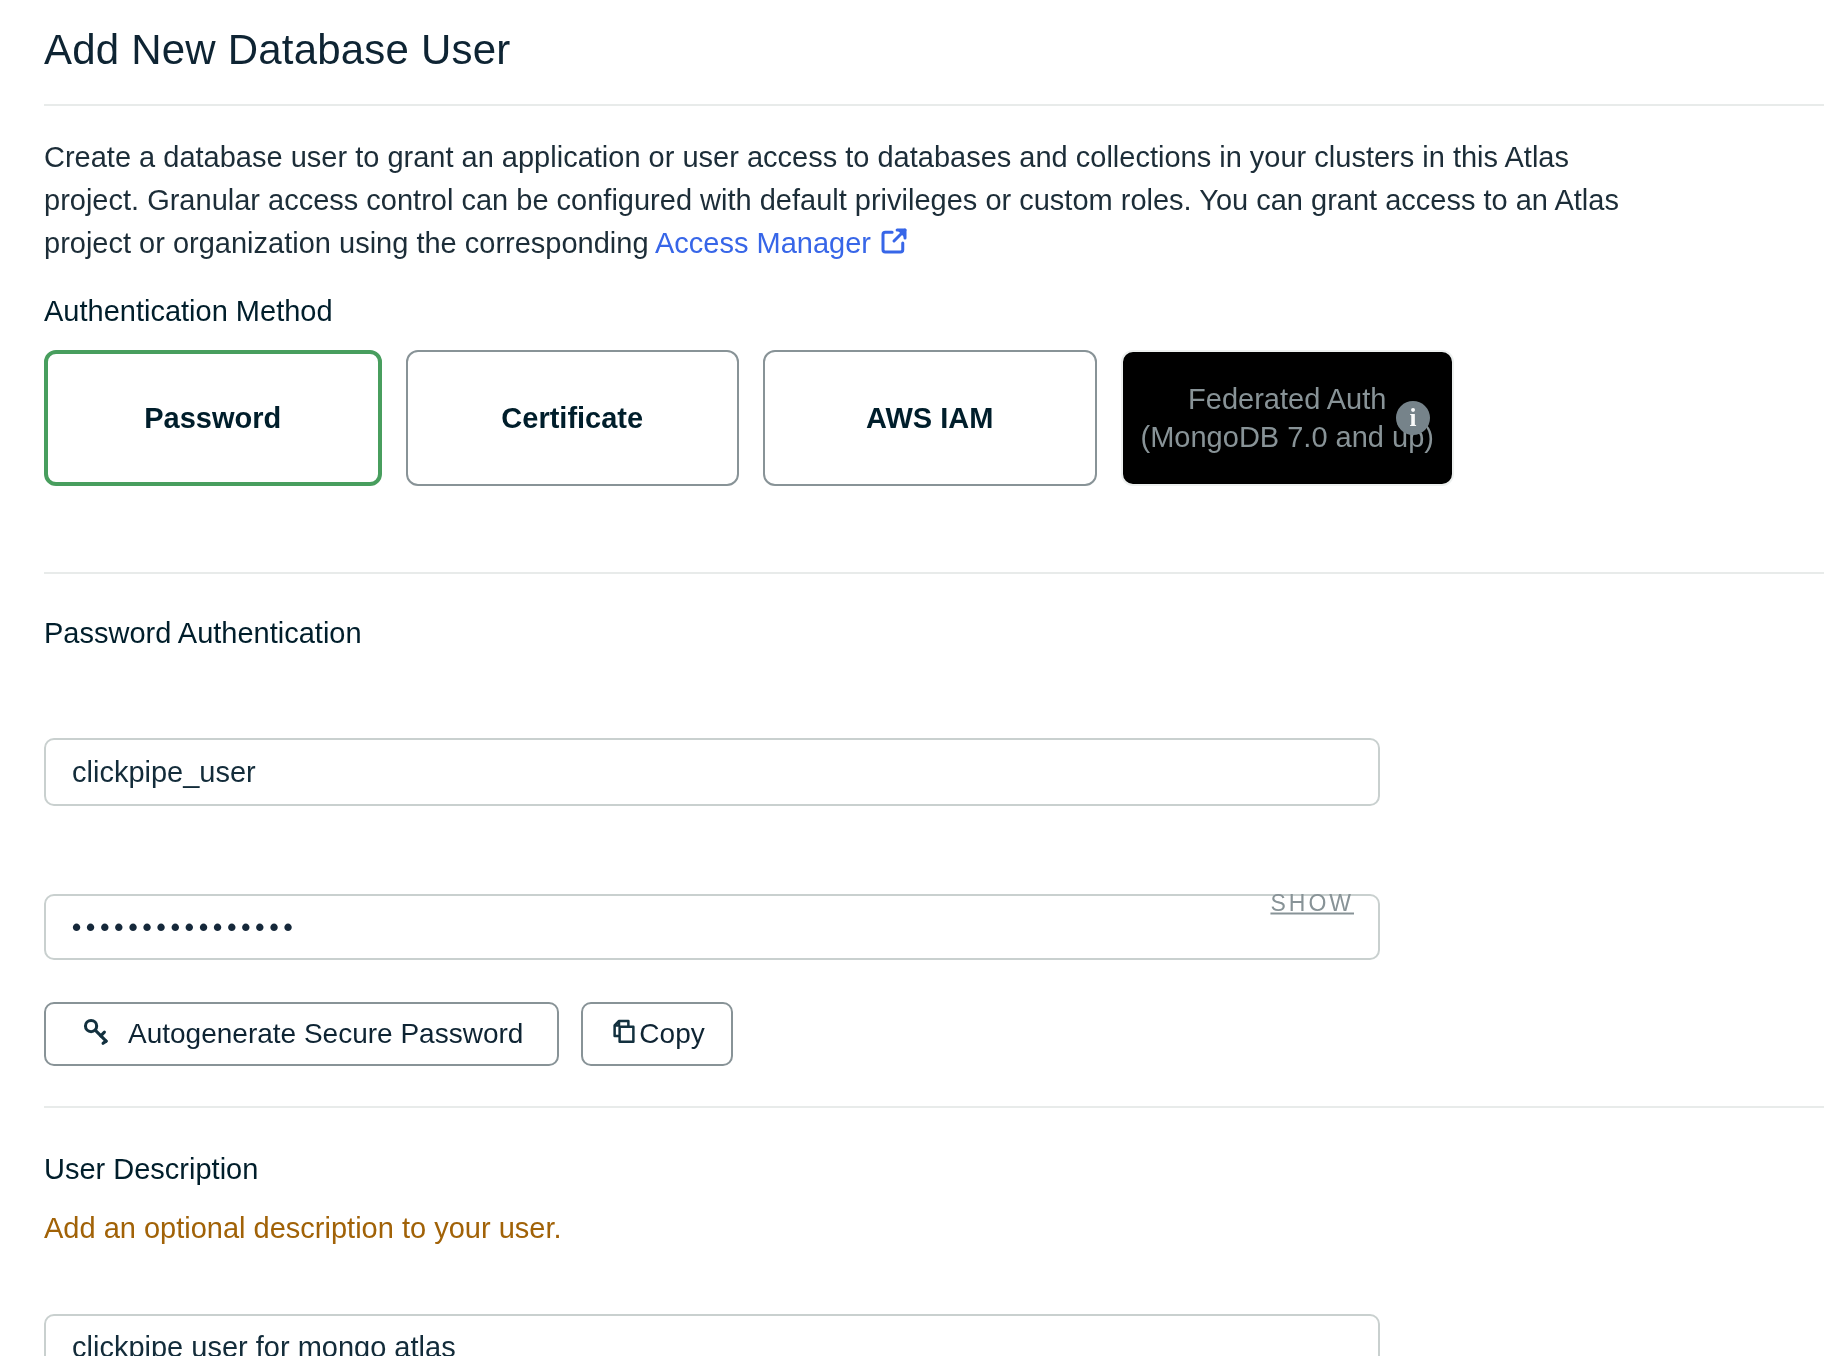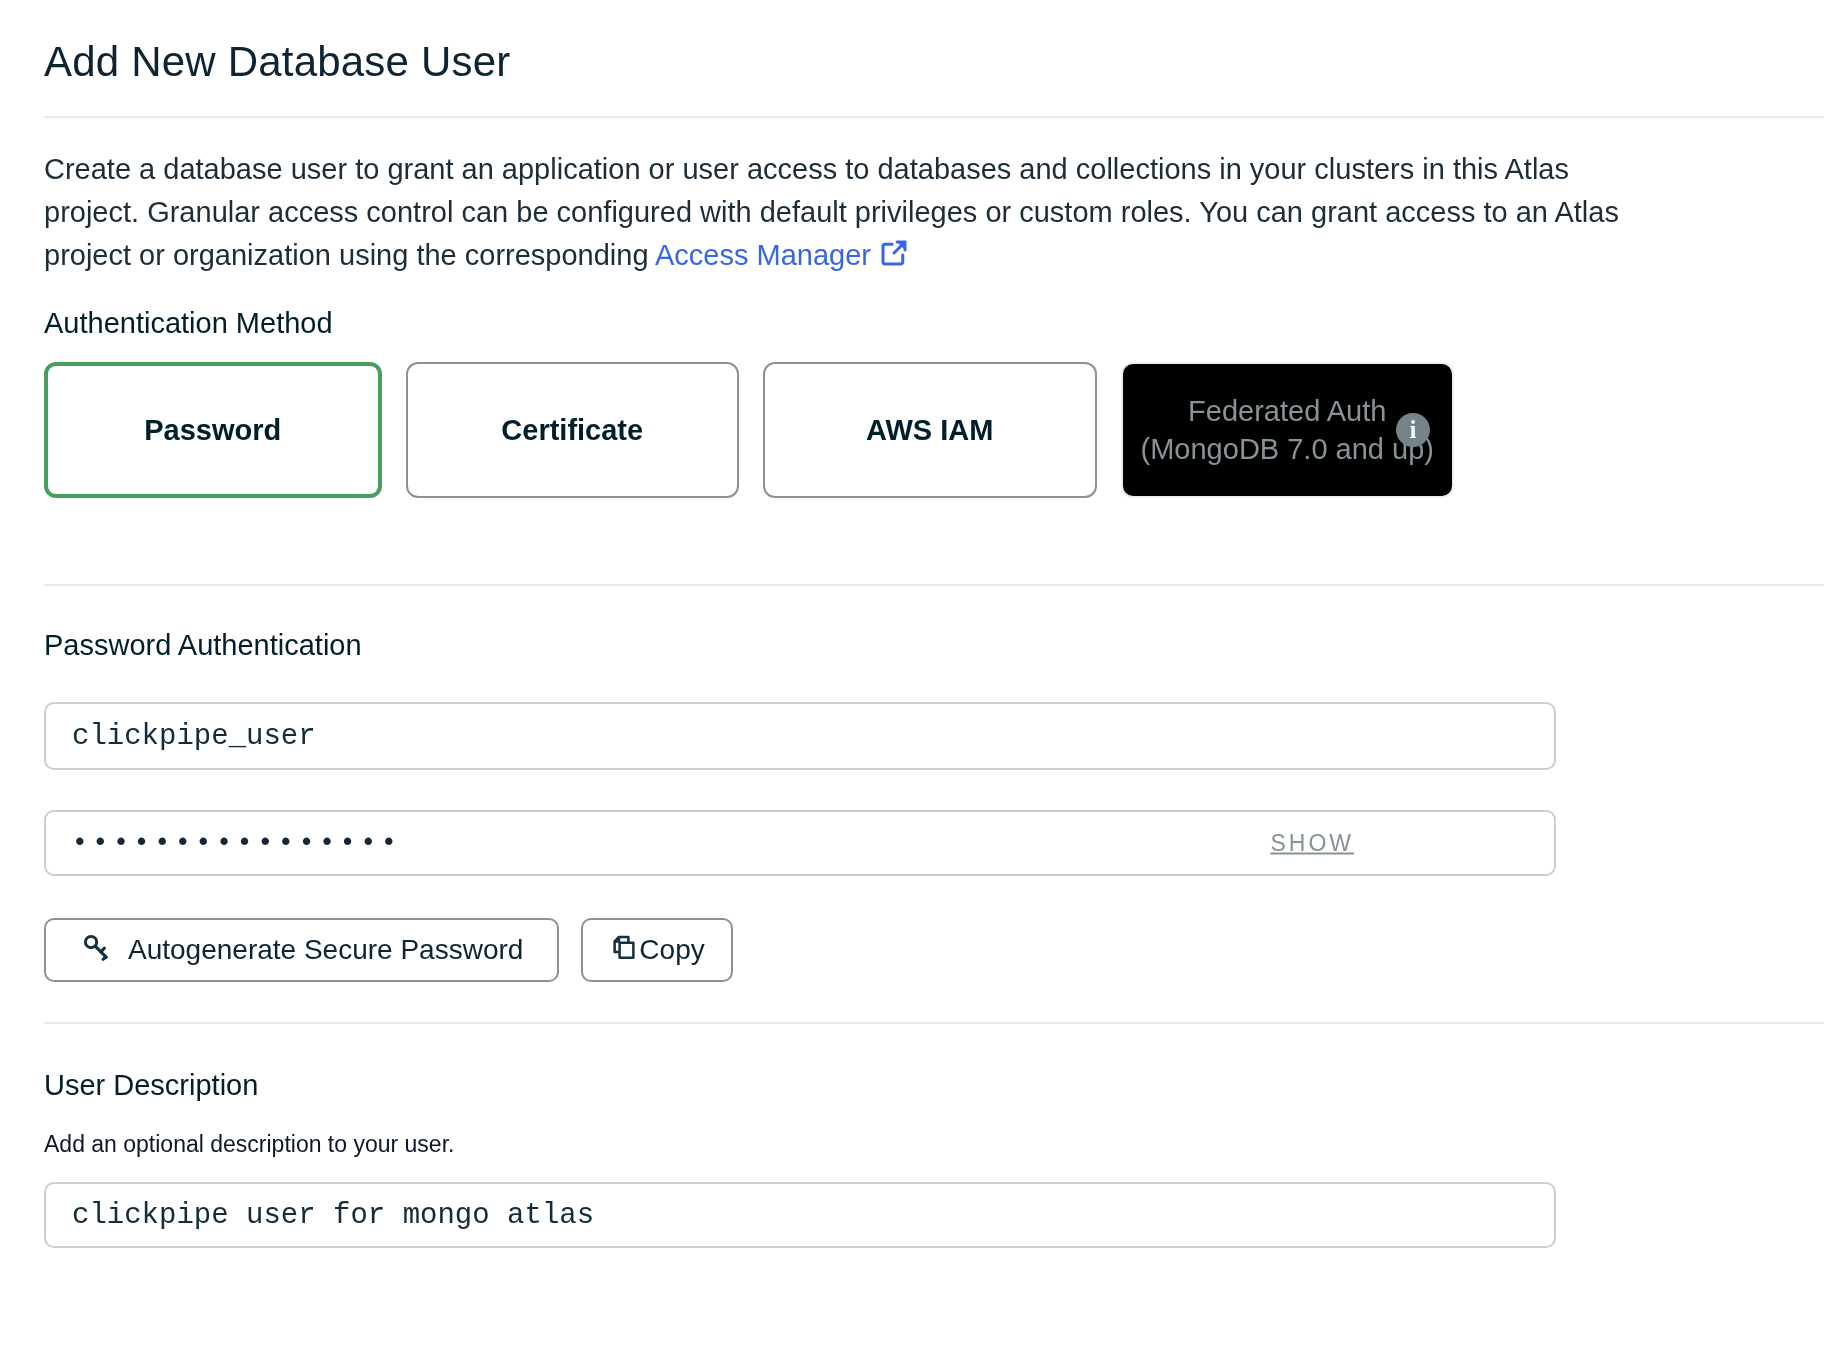--- a/index.html
+++ b/index.html
@@ -6,21 +6,21 @@
   html,body { background:#ffffff; }
   body {
     width:1846px; height:1356px;
     font-family:"Liberation Sans", sans-serif;
     color:#1c2d38;
     overflow:hidden;
   }
   .content { padding:0 22px 0 44px; width:1846px; }
 
   .page-title {
-    margin-top:36px;
+    margin-top:24px;
     font-size:42px; line-height:52px;
     font-weight:400; color:#0e2433;
     letter-spacing:0.2px;
   }
   .divider { border:none; border-top:2px solid #e8ebea; height:0; width:1780px; }
   .hr1 { margin-top:28px; }
   .hr2 { margin-top:86px; }
   .hr3 { margin-top:40px; }
 
   .intro { margin-top:30px; font-size:29px; line-height:43px; color:#1c2d38; }
@@ -58,25 +58,25 @@
     cursor:pointer;
   }
 
   .scram-note { margin-top:26px; font-size:29px; line-height:36px; color:#41525d; }
 
   .pw-heading { margin-top:42px; }
   .ud-heading { margin-top:44px; }
 
   .field { position:relative; width:1336px; }
   .text-input {
-    width:1512px; height:68px;
+    width:1336px; height:68px;
     border:2px solid #c9d0cf; border-radius:10px;
-    font-family:Liberation Mono, monospace;
+    font-family:Liberation Sans, sans-serif;
     font-size:29px; color:#132c3a;
-    padding:0 180px 0 26px; background:#ffffff; outline:none;
+    padding:0 180px 0 26px; background:#ffffff; outline:none;margin-top:48px;
   }
   .username-field { margin-top:40px; }
   .password-field { margin-top:40px; }
   .password-field .text-input { height:66px; letter-spacing:5px; font-size:26px; font-weight:700; color:#15283a; }
   .show-btn {
     position:absolute; right:26px; top:50%; transform:translateY(-50%);
     font-size:23px; letter-spacing:3px; color:#889397; cursor:pointer;
     background:none; border:none; font-family:"Liberation Sans", sans-serif;text-decoration:underline;
   }
   .desc-field { margin-top:20px; }
@@ -88,21 +88,21 @@
     border:2px solid #889397; border-radius:10px;
     display:inline-flex; align-items:center; justify-content:center;
     gap:16px; padding:0 30px;
     font-family:"Liberation Sans", sans-serif;
     font-size:28px; font-weight:400; color:#0e2433; cursor:pointer;
   }
   .btn svg { flex:none; }
   .autogen-btn { padding:0 34px; }
   .copy-btn { gap:0; padding:0 26px; }
 
-  .hint { margin-top:24px; font-size:23px; line-height:36px; color:#0f172a; }
+  .hint { margin-top:24px; font-size:29px; line-height:36px; color:#a16207; }
 </style>
 </head>
 <body>
 
 <div class="content">
   <h1 class="page-title">Add New Database User</h1>
 
   <hr class="divider hr1">
 
   <div class="intro">

